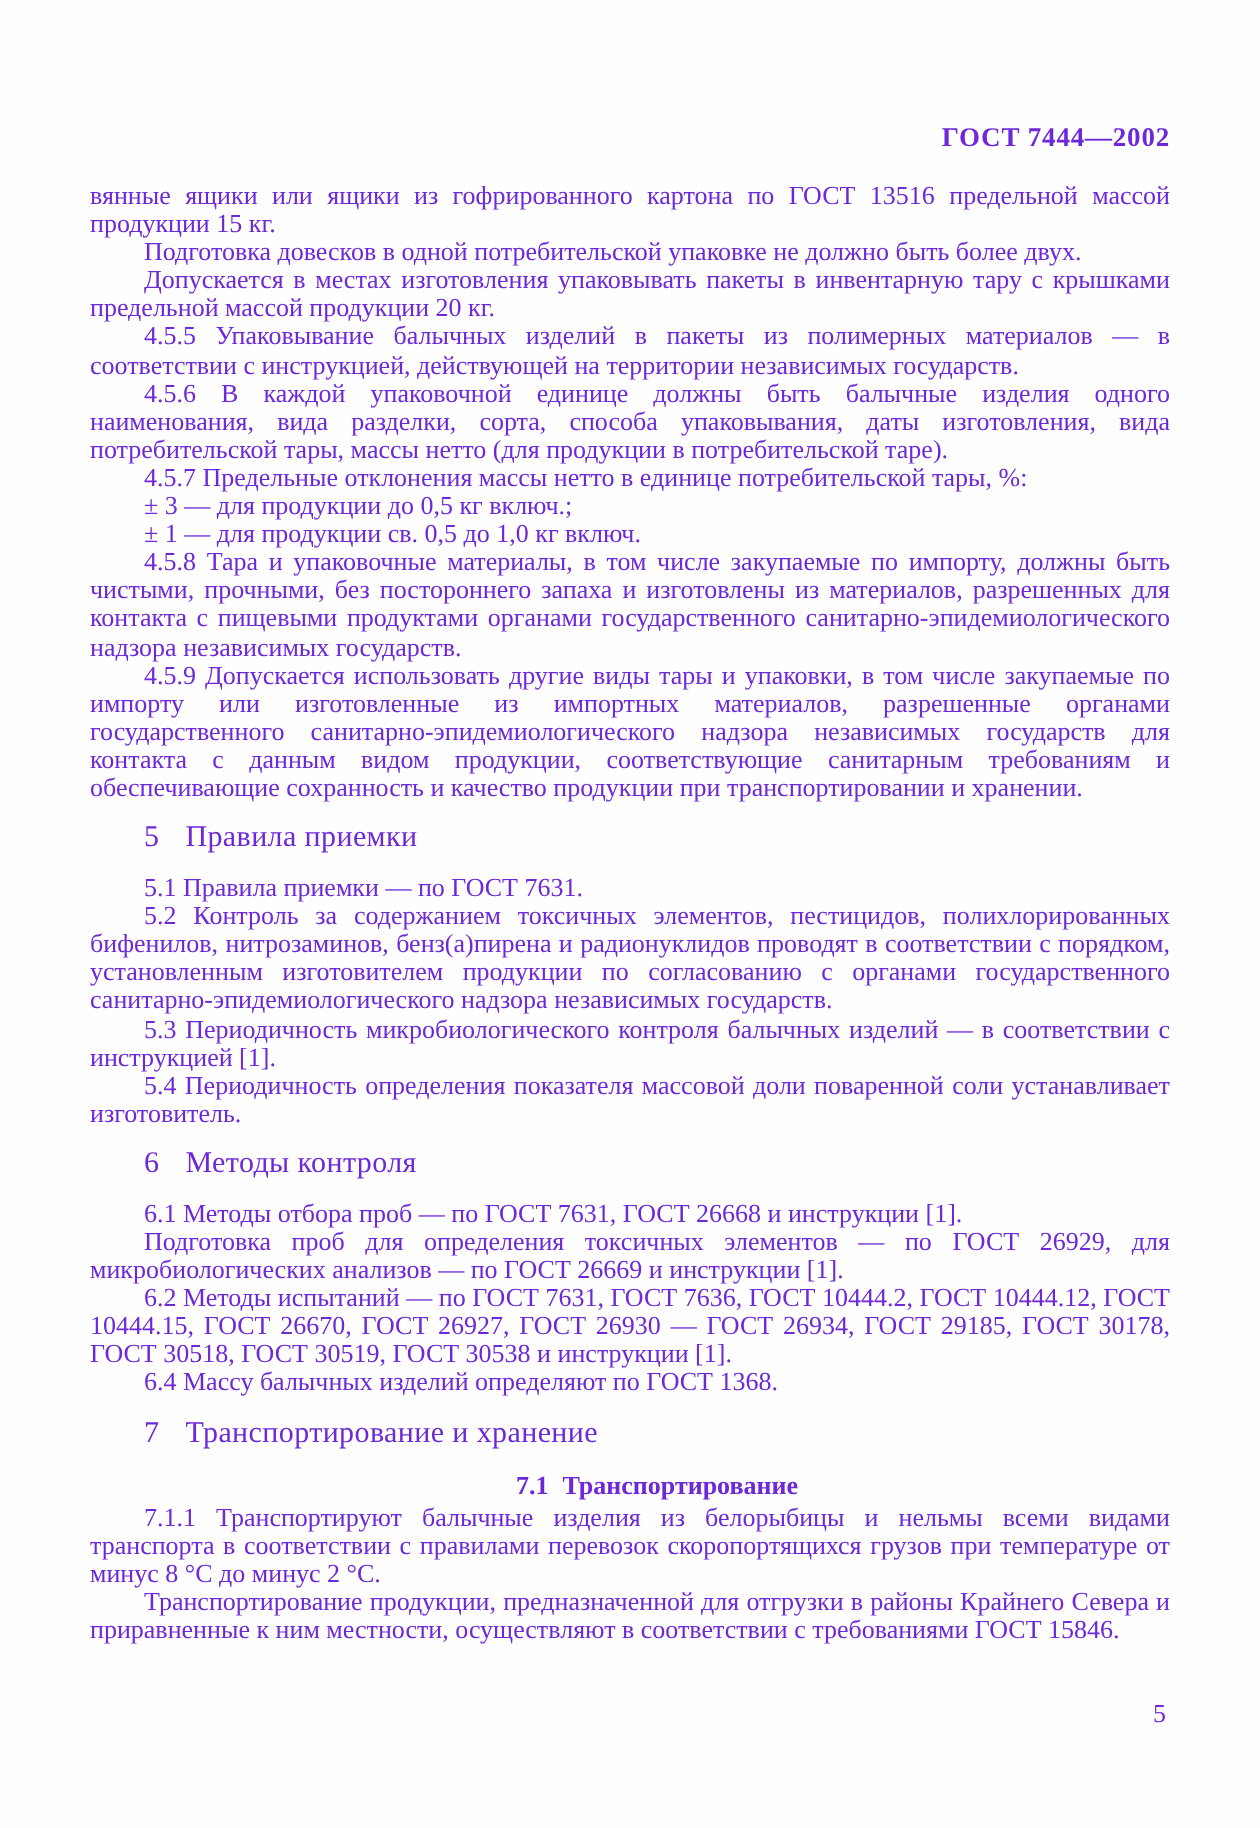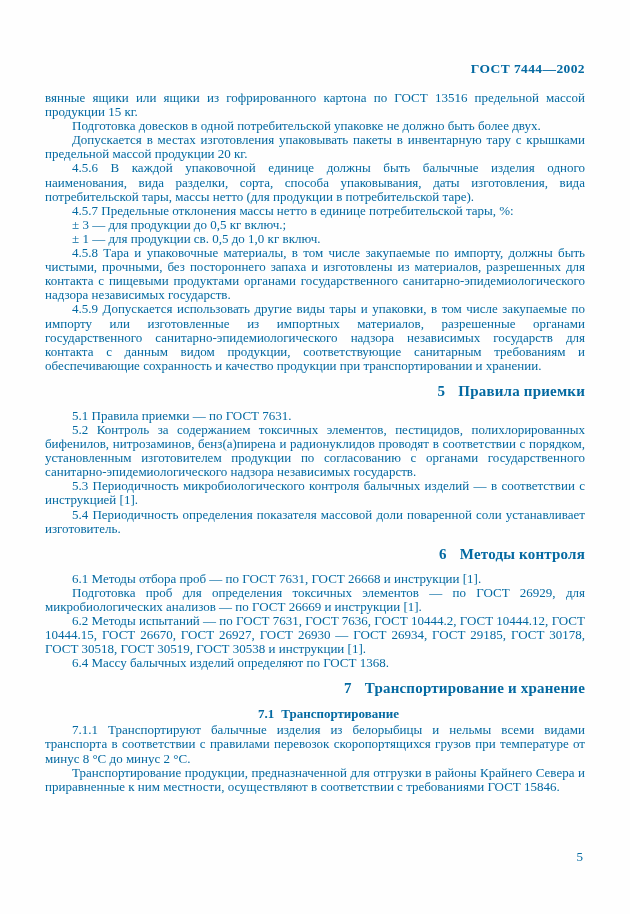--- a/index.html
+++ b/index.html
@@ -6,21 +6,21 @@
     margin: 0;
     padding: 0;
     background: #ffffff;
   }
   .page {
     position: relative;
     width: 630px;
     height: 914px;
     background: #fefefe;
     font-family: "Liberation Serif", "DejaVu Serif", serif;
-    color: #0369a1;
+    color: #6d28d9;
     overflow: hidden;
     box-sizing: border-box;
     padding-left: 26px;
   }
   .doc-header {
     position: absolute;
     top: 61px;
     left: 45px;
     width: 540px;
     text-align: right;
@@ -40,24 +40,24 @@
   .doc-content p {
     margin: 0;
     text-indent: 27px;
   }
   .doc-content p.cont {
     text-indent: 0;
   }
   h2.section-heading {
     font-size: 15px;
     line-height: 17px;
-    font-weight: bold;
+    font-weight: normal;
     margin: 10px 0 9px 0;
     text-indent: 27px;
-    text-align: right;
+    text-align: left;
     letter-spacing: 0.2px;
   }
   h3.sub-heading {
     font-size: 13px;
     line-height: 15px;
     font-weight: bold;
     margin: 9px 0 2px 0;
     text-indent: 27px;
     text-align: center;
   }
@@ -77,20 +77,21 @@
 
   <div class="doc-header">
     <span>ГОСТ 7444—2002</span>
   </div>
 
   <div class="doc-content">
 
     <p class="cont">вянные ящики или ящики из гофрированного картона по ГОСТ 13516 предельной массой продукции 15 кг.</p>
     <p>Подготовка довесков в одной потребительской упаковке не должно быть более двух.</p>
     <p>Допускается в местах изготовления упаковывать пакеты в инвентарную тару с крышками предельной массой продукции 20 кг.</p>
+    <p>4.5.5 Упаковывание балычных изделий в пакеты из полимерных материалов — в соответствии с инструкцией, действующей на территории независимых государств.</p>
     <p>4.5.6 В каждой упаковочной единице должны быть балычные изделия одного наименования, вида разделки, сорта, способа упаковывания, даты изготовления, вида потребительской тары, массы нетто (для продукции в потребительской таре).</p>
     <p>4.5.7 Предельные отклонения массы нетто в единице потребительской тары, %:</p>
     <p>± 3 — для продукции до 0,5 кг включ.;</p>
     <p>± 1 — для продукции св. 0,5 до 1,0 кг включ.</p>
     <p>4.5.8 Тара и упаковочные материалы, в том числе закупаемые по импорту, должны быть чистыми, прочными, без постороннего запаха и изготовлены из материалов, разрешенных для контакта с пищевыми продуктами органами государственного санитарно-эпидемиологического надзора независимых государств.</p>
     <p>4.5.9 Допускается использовать другие виды тары и упаковки, в том числе закупаемые по импорту или изготовленные из импортных материалов, разрешенные органами государственного санитарно-эпидемиологического надзора независимых государств для контакта с данным видом продукции, соответствующие санитарным требованиям и обеспечивающие сохранность и качество продукции при транспортировании и хранении.</p>
 
     <h2 class="section-heading">
       <span class="hnum">5</span><span>Правила приемки</span>
     </h2>

